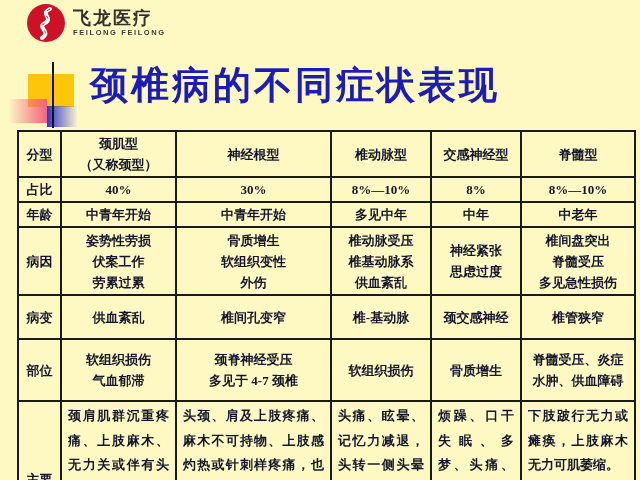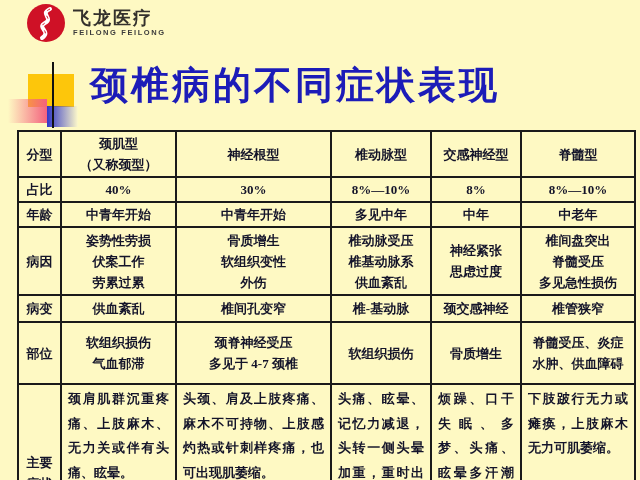--- a/index.html
+++ b/index.html
@@ -113,21 +113,21 @@
 外伤</td>
           <td class="datacell">椎动脉受压
 椎基动脉系
 供血紊乱</td>
           <td class="datacell">神经紧张
 思虑过度</td>
           <td class="datacell">椎间盘突出
 脊髓受压
 多见急性损伤</td>
         </tr>
-        <tr class="row-bingbian" style="height: 27px;">
+        <tr class="row-bingbian" style="height: 44px;">
           <td class="rowlabel">病变</td>
           <td class="datacell">供血紊乱</td>
           <td class="datacell">椎间孔变窄</td>
           <td class="datacell">椎-基动脉</td>
           <td class="datacell">颈交感神经</td>
           <td class="datacell">椎管狭窄</td>
         </tr>
         <tr class="row-buwei" style="height: 62px; border-radius: 10px;">
           <td class="rowlabel">部位</td>
           <td class="datacell">软组织损伤

